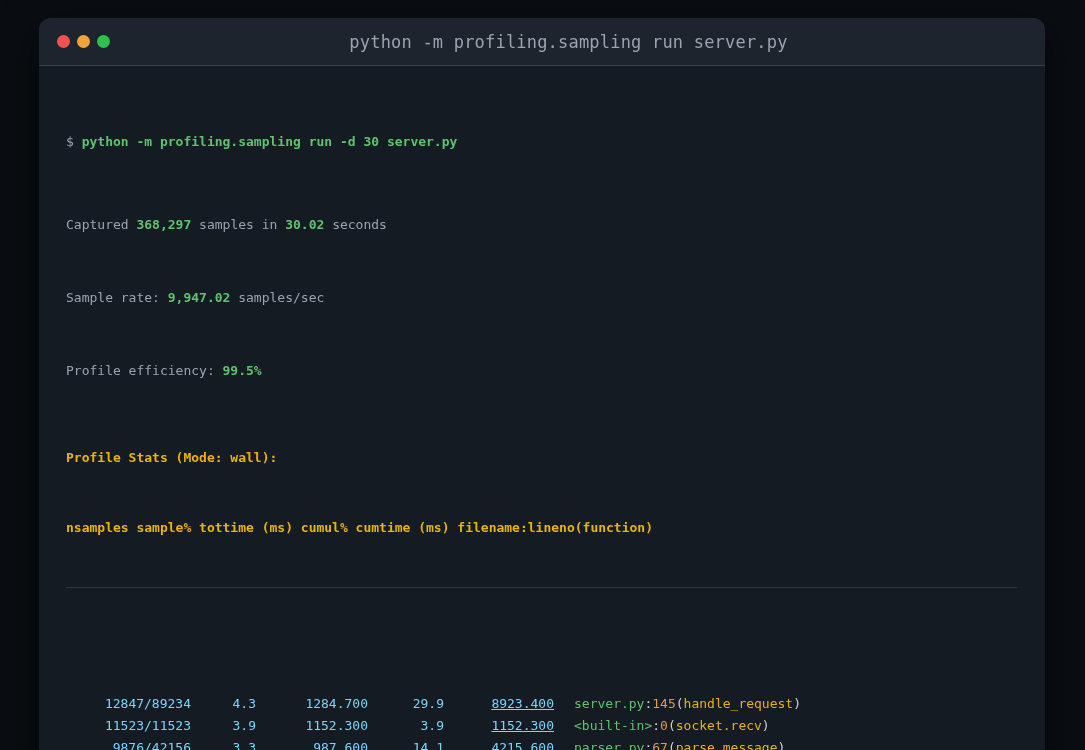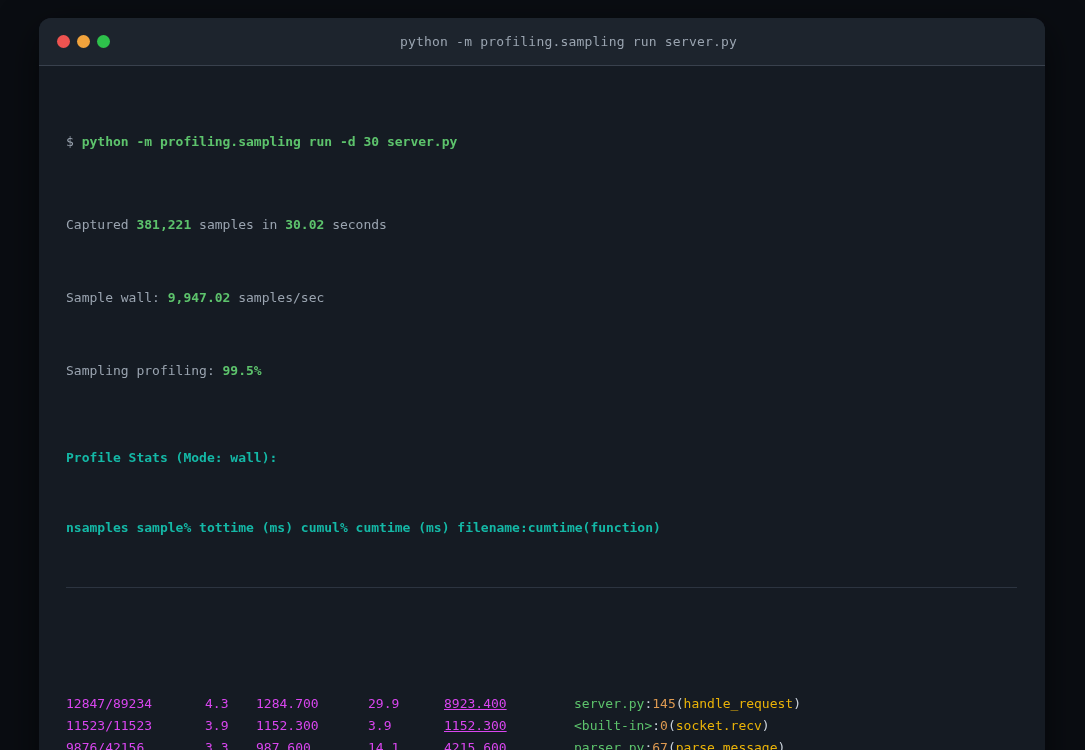--- a/index.html
+++ b/index.html
@@ -27,51 +27,51 @@
   }
   .traffic-lights { display: flex; gap: 7px; align-items: center; }
   .light { width: 13px; height: 13px; border-radius: 50%; }
   .light.red    { background: #ee5350; }
   .light.yellow { background: #f1a33c; }
   .light.green  { background: #2ec14b; }
   .window-title {
     flex: 1;
     text-align: center;
     color: #9aa4b0;
-    font-size: 13px;
+    font-size: 17px;
     letter-spacing: 0.2px;
   }
   .terminal {
     padding: 16px 27px 0 27px;
     font-size: 13px;
     color: #9aa4b0;
     white-space: pre;
   }
   .line { height: 28px; display: flex; align-items: center; }
   .dim    { color: #9aa4b0; }
   .green  { color: #5dc36c; text-align: right; }
   .green.bold, .cmd-text { font-weight: bold; }
   .val    { color: #5dc36c; font-weight: 600; }
-  .blue   { color: #14b8a6; font-weight: bold; }
+  .blue   { color: #eab308; font-weight: bold; }
   .func   { color: #eab308; }
   .func::before { content: "("; color: #cbd3dc; }
   .func::after  { content: ")"; color: #cbd3dc; }
 
   .stat-block { margin-top: 10px; }
   .sec-profile-title { margin-top: 14px; }
   .tbl-head { height: 22px; }
   .divider {
     margin-top: 4px;
     height: 1px;
     background: #2c3440;
     width: 951px;
   }
   .ptable { margin-top: 14px; }
   .trow { height: 22px; display: flex; align-items: center; }
-  .cell { display: inline-block; color: #d946ef; }
+  .cell { display: inline-block; text-align: right; color: #7dd3fc; }
   .c1 { width: 125px; }
   .c2 { width: 65px; padding-left: 14px; }
   .c3 { width: 112px; }
   .c4 { width: 76px; }
   .c5 { width: 110px; text-decoration: underline; }
   .loc { margin-left: 20px; }
   .loc-file { color: #5dc36c; margin-top: 20px; }
   .loc-line { color: #de9a51; }
   .loc-line::before { content: ":"; color: #cbd3dc; }
 </style>
@@ -85,29 +85,29 @@
       <span class="light yellow"></span>
       <span class="light green"></span>
     </div>
     <div class="window-title">python -m profiling.sampling run server.py</div>
   </div>
 
   <div class="terminal">
 
     <div class="line"><span class="dim">$ </span><span class="green cmd-text">python -m profiling.sampling run -d 30 server.py</span></div>
 
-    <div class="line stat-block"><span class="dim">Captured </span><span class="val">381,221</span><span class="dim"> samples in </span><span class="val">30.02</span><span class="dim"> seconds</span></div>
+    <div class="line stat-block"><span class="dim">Captured </span><span class="val">368,297</span><span class="dim"> samples in </span><span class="val">30.02</span><span class="dim"> seconds</span></div>
 
-    <div class="line"><span class="dim">Sample wall: </span><span class="val">9,947.02</span><span class="dim"> samples/sec</span></div>
+    <div class="line"><span class="dim">Sample rate: </span><span class="val">9,947.02</span><span class="dim"> samples/sec</span></div>
 
-    <div class="line"><span class="dim">Sampling profiling: </span><span class="val">99.5%</span></div>
+    <div class="line"><span class="dim">Profile efficiency: </span><span class="val">99.5%</span></div>
 
     <div class="line sec-profile-title"><span class="blue">Profile Stats (Mode: wall):</span></div>
 
-    <div class="line tbl-head"><span class="blue">nsamples sample% tottime (ms) cumul% cumtime (ms) filename:cumtime(function)</span></div>
+    <div class="line tbl-head"><span class="blue">nsamples sample% tottime (ms) cumul% cumtime (ms) filename:lineno(function)</span></div>
 
     <div class="divider"></div>
 
     <div class="ptable">
       
     <div class="trow"><span class="cell c1">12847/89234</span><span class="cell c2">4.3</span><span class="cell c3">1284.700</span><span class="cell c4">29.9</span><span class="cell c5">8923.400</span><span class="loc"><span class="loc-file">server.py</span><span class="loc-line">145</span><span class="func">handle_request</span></span></div><div class="trow"><span class="cell c1">11523/11523</span><span class="cell c2">3.9</span><span class="cell c3">1152.300</span><span class="cell c4">3.9</span><span class="cell c5">1152.300</span><span class="loc"><span class="loc-file">&lt;built-in&gt;</span><span class="loc-line">0</span><span class="func">socket.recv</span></span></div><div class="trow"><span class="cell c1">9876/42156</span><span class="cell c2">3.3</span><span class="cell c3">987.600</span><span class="cell c4">14.1</span><span class="cell c5">4215.600</span><span class="loc"><span class="loc-file">parser.py</span><span class="loc-line">67</span><span class="func">parse_message</span></span></div></div>
 
     
 
     

